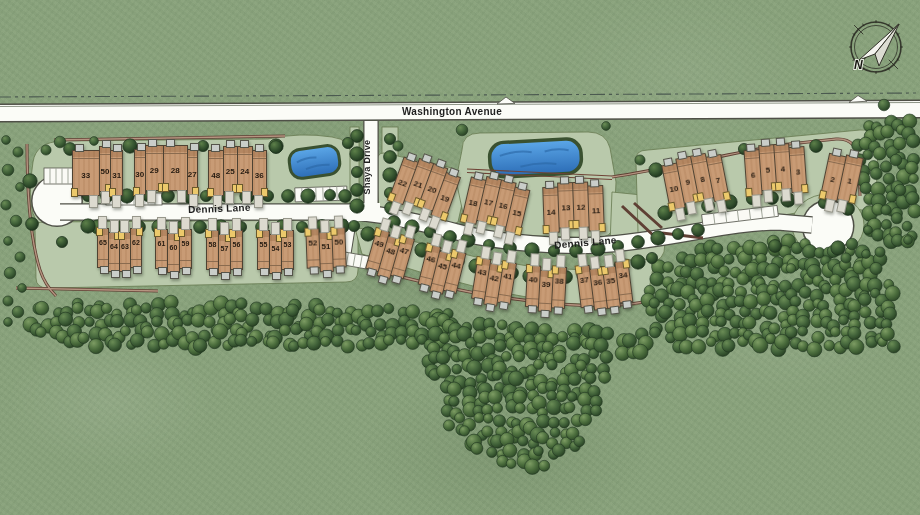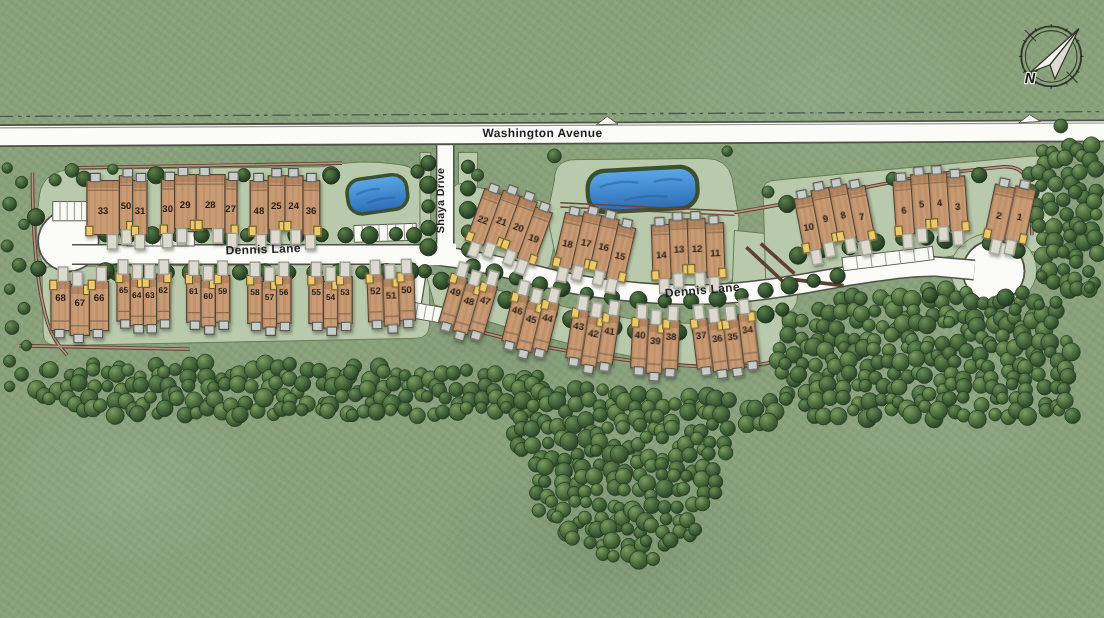--- a/index.html
+++ b/index.html
@@ -1153,40 +1153,20 @@
           <div class="drive dr"></div>
           <span class="num" style="font-size: 8px;">2</span>
         </div>
         <div class="unit" style="width: 18px; transform: translateY(-2px);">
           <div class="deck"></div>
           <div class="porch pr"></div>
           <div class="drive dl"></div>
           <span class="num" style="font-size: 8px;">1</span>
         </div>
       </div>
-      <div class="group s" style="left: 42px; top: 234px; width: 51px; height: 42px;">
-        <div class="unit" style="width: 17px; transform: translateY(0px);">
-          <div class="deck"></div>
-          <div class="porch pl"></div>
-          <div class="drive dr"></div>
-          <span class="num" style="font-size: 8px;">68</span>
-        </div>
-        <div class="unit" style="width: 17px; transform: translateY(4px);">
-          <div class="deck"></div>
-          <div class="porch pr"></div>
-          <div class="drive dl"></div>
-          <span class="num" style="font-size: 8px;">67</span>
-        </div>
-        <div class="unit" style="width: 17px; transform: translateY(0px);">
-          <div class="deck"></div>
-          <div class="porch pl"></div>
-          <div class="drive dr"></div>
-          <span class="num" style="font-size: 8px;">66</span>
-        </div>
-      </div>
       <div class="group s" style="left: 97px; top: 228px; width: 48px; height: 40px;">
         <div class="unit" style="width: 12px; transform: translateY(0px);">
           <div class="deck"></div>
           <div class="porch pl"></div>
           <div class="drive dr"></div>
           <span class="num" style="font-size: 7px;">65</span>
         </div>
         <div class="unit" style="width: 12px; transform: translateY(4px);">
           <div class="deck"></div>
           <div class="porch pr"></div>

